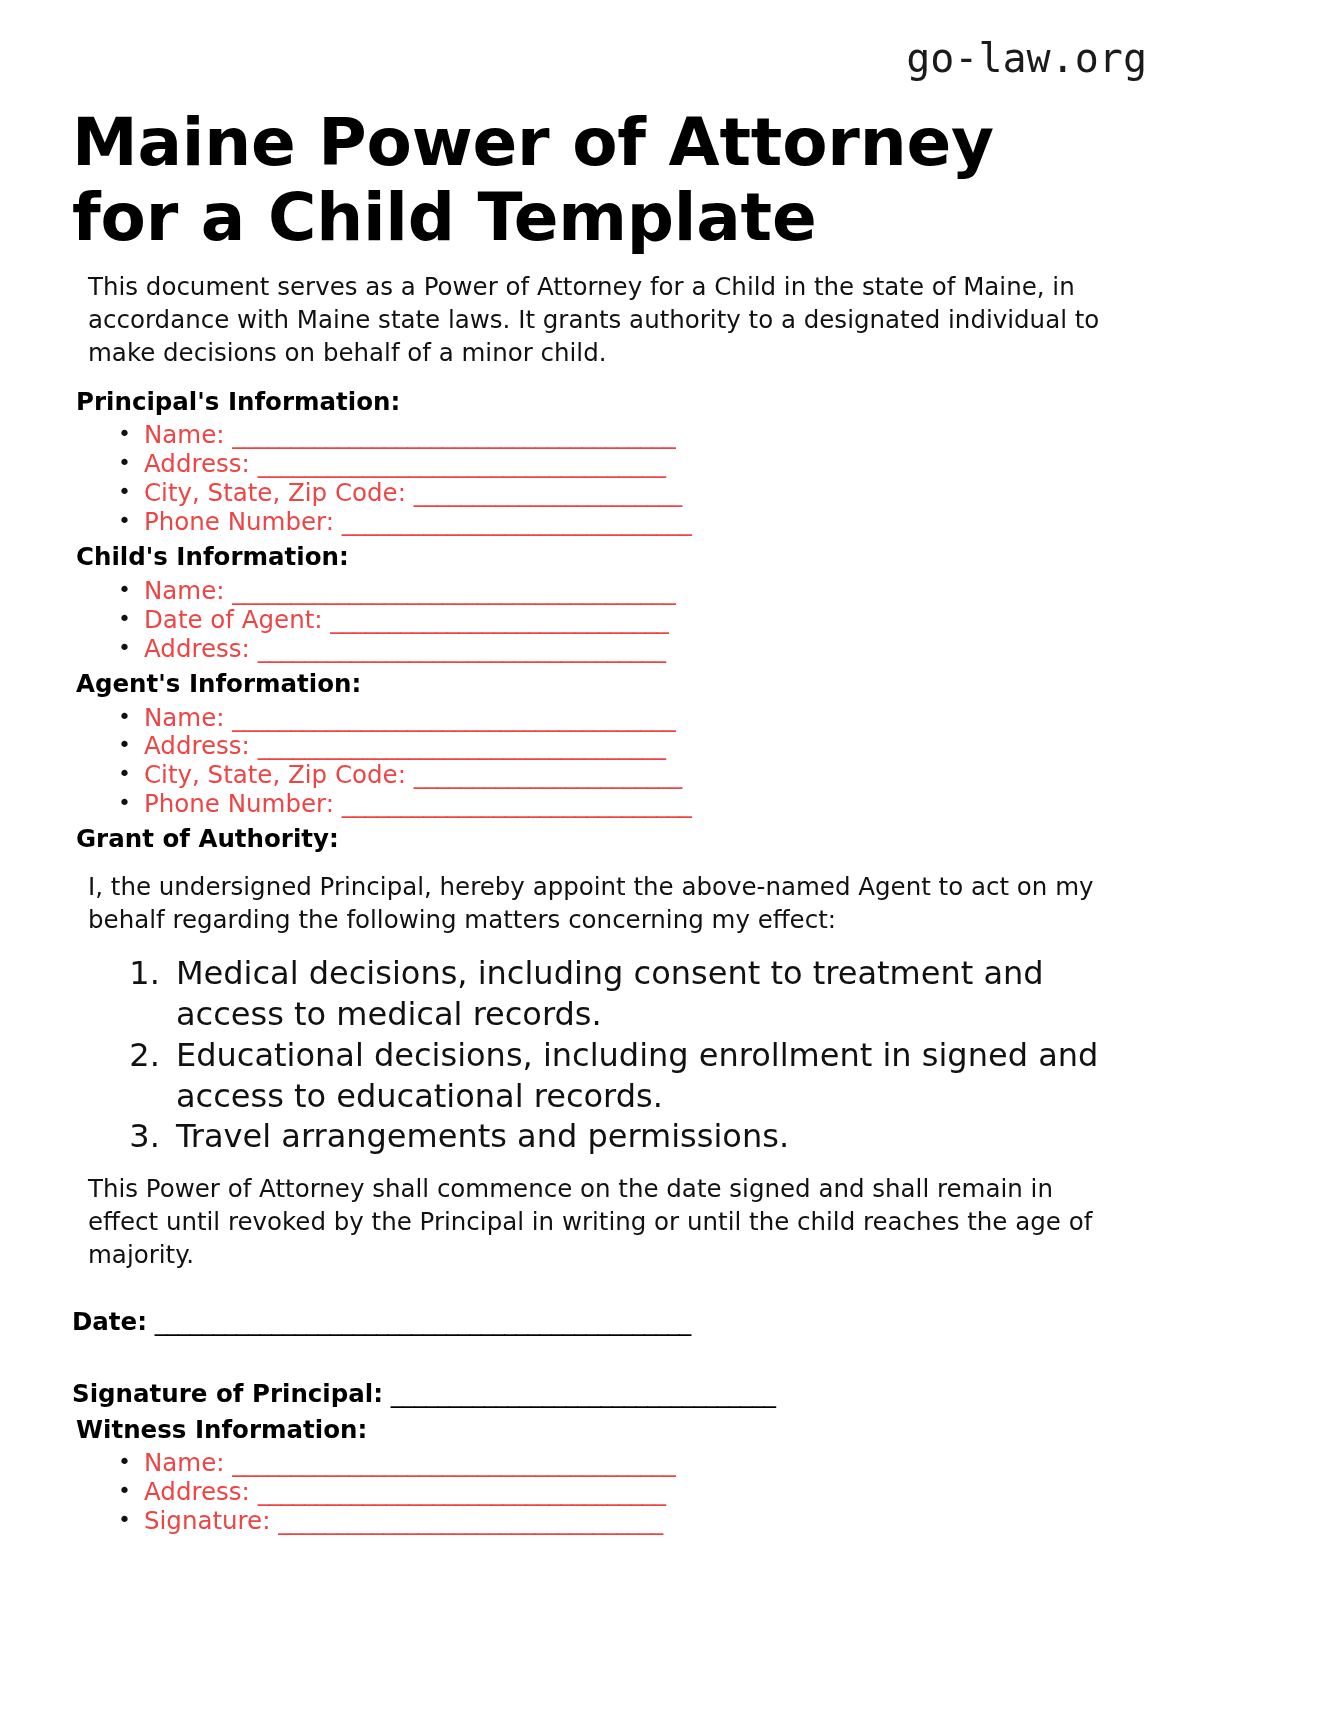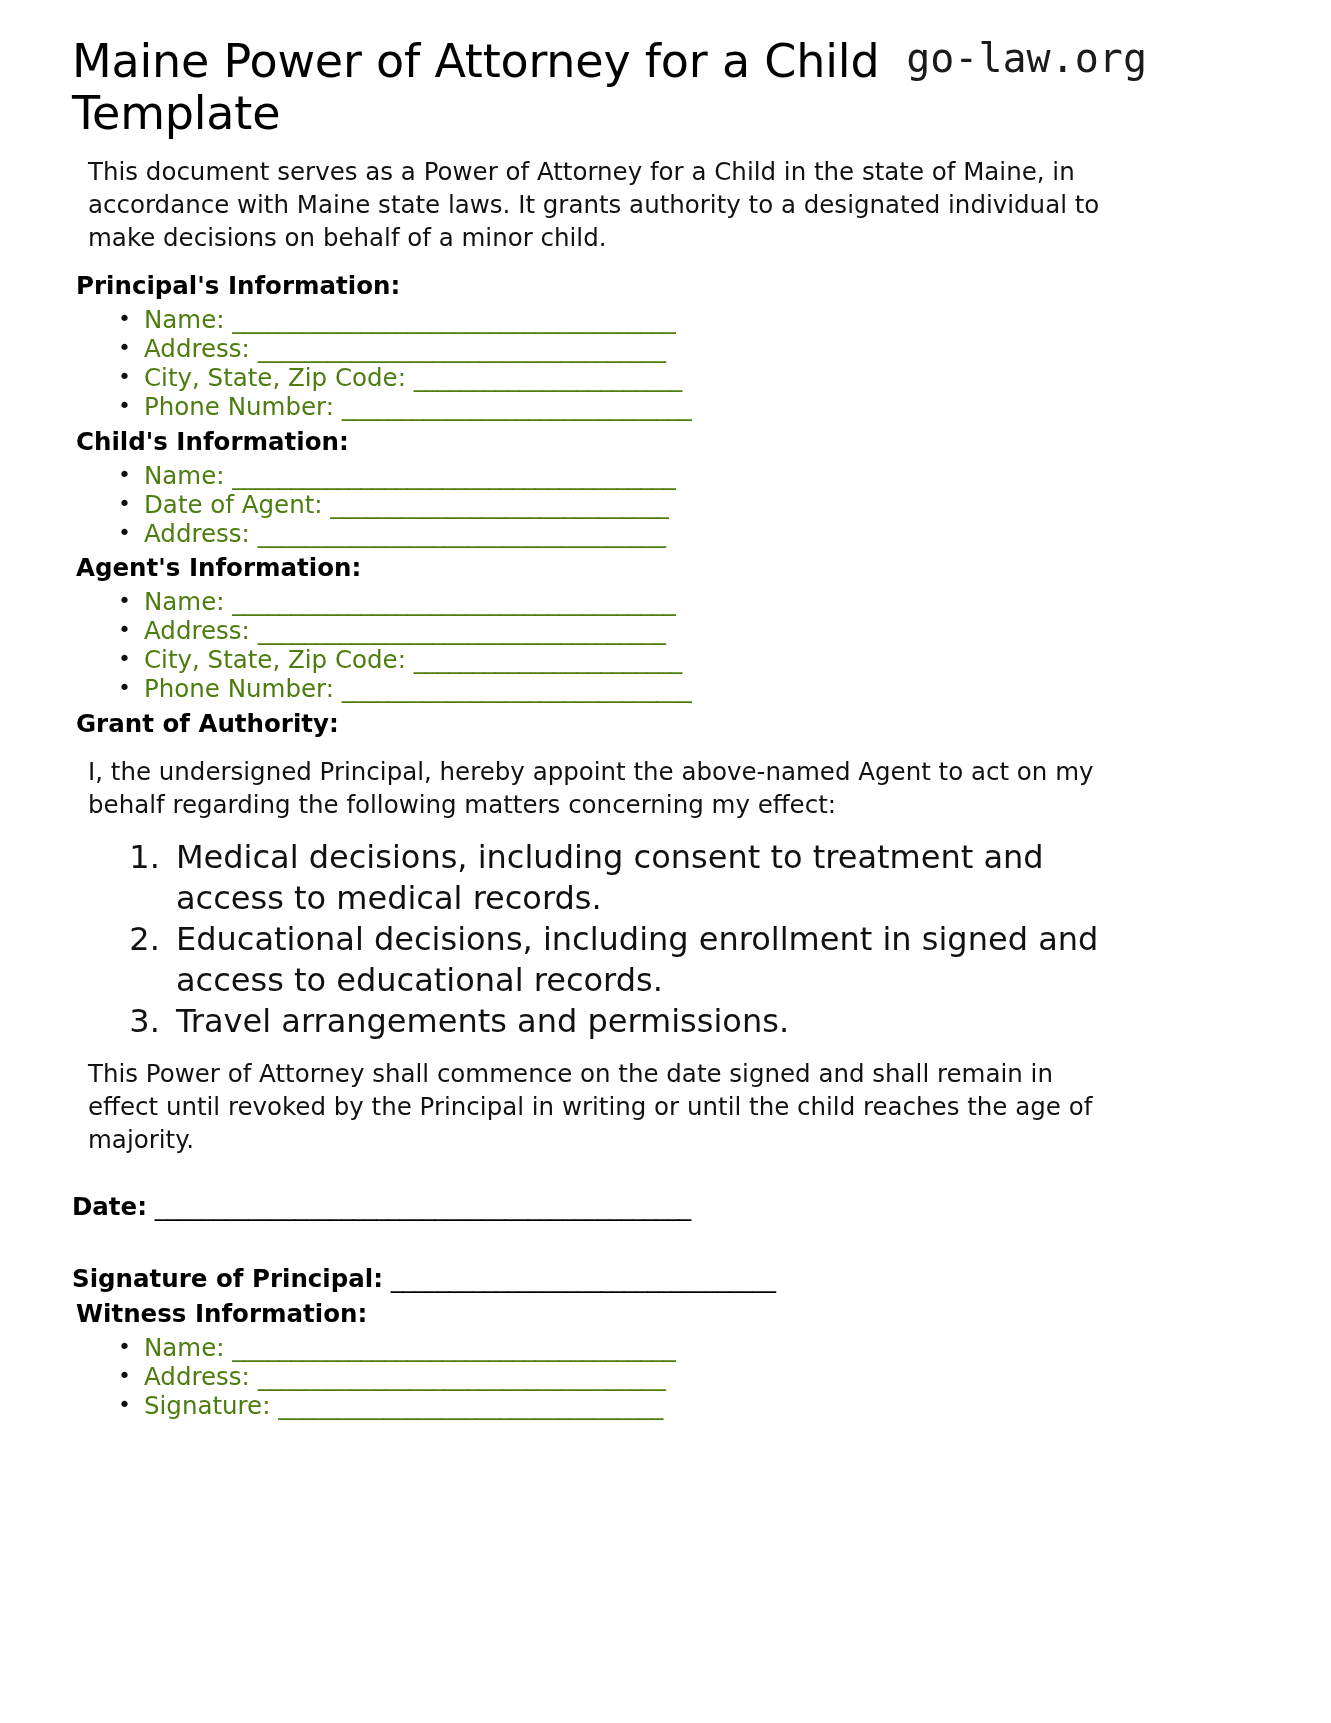--- a/index.html
+++ b/index.html
@@ -29,23 +29,23 @@
     right: 68px;
     font-family: "DejaVu Sans Mono", monospace;
     font-size: 40px;
     letter-spacing: 0px;
     color: #1b1b1b;
     line-height: 1;
     white-space: nowrap;
   }
   h1.doc-title {
     margin: 0;
-    padding-top: 36px;
-    font-size: 46px;
-    font-weight: normal;
+    padding-top: 106px;
+    font-size: 66px;
+    font-weight: bold;
     line-height: 1.13;
     letter-spacing: -0.2px;
     color: #000000;
     max-width: 1020px;
   }
   p.para {
     margin: 16px;
     font-size: 24.5px;
     line-height: 1.34;
     color: #111111;
@@ -67,21 +67,21 @@
 
   ul.field-list {
     margin: 0;
     padding-left: 72px;
     list-style: none;
   }
   ul.field-list li {
     position: relative;
     font-size: 24.5px;
     line-height: 1.18;
-    color: #4d7c0f;
+    color: #ef4444;
     white-space: nowrap;
     padding-left: 0;
   }
   ul.field-list li::before {
     content: "\2022";
     position: absolute;
     left: -26px;
     top: 0;
     font-size: 22px;
     line-height: 1.18;

